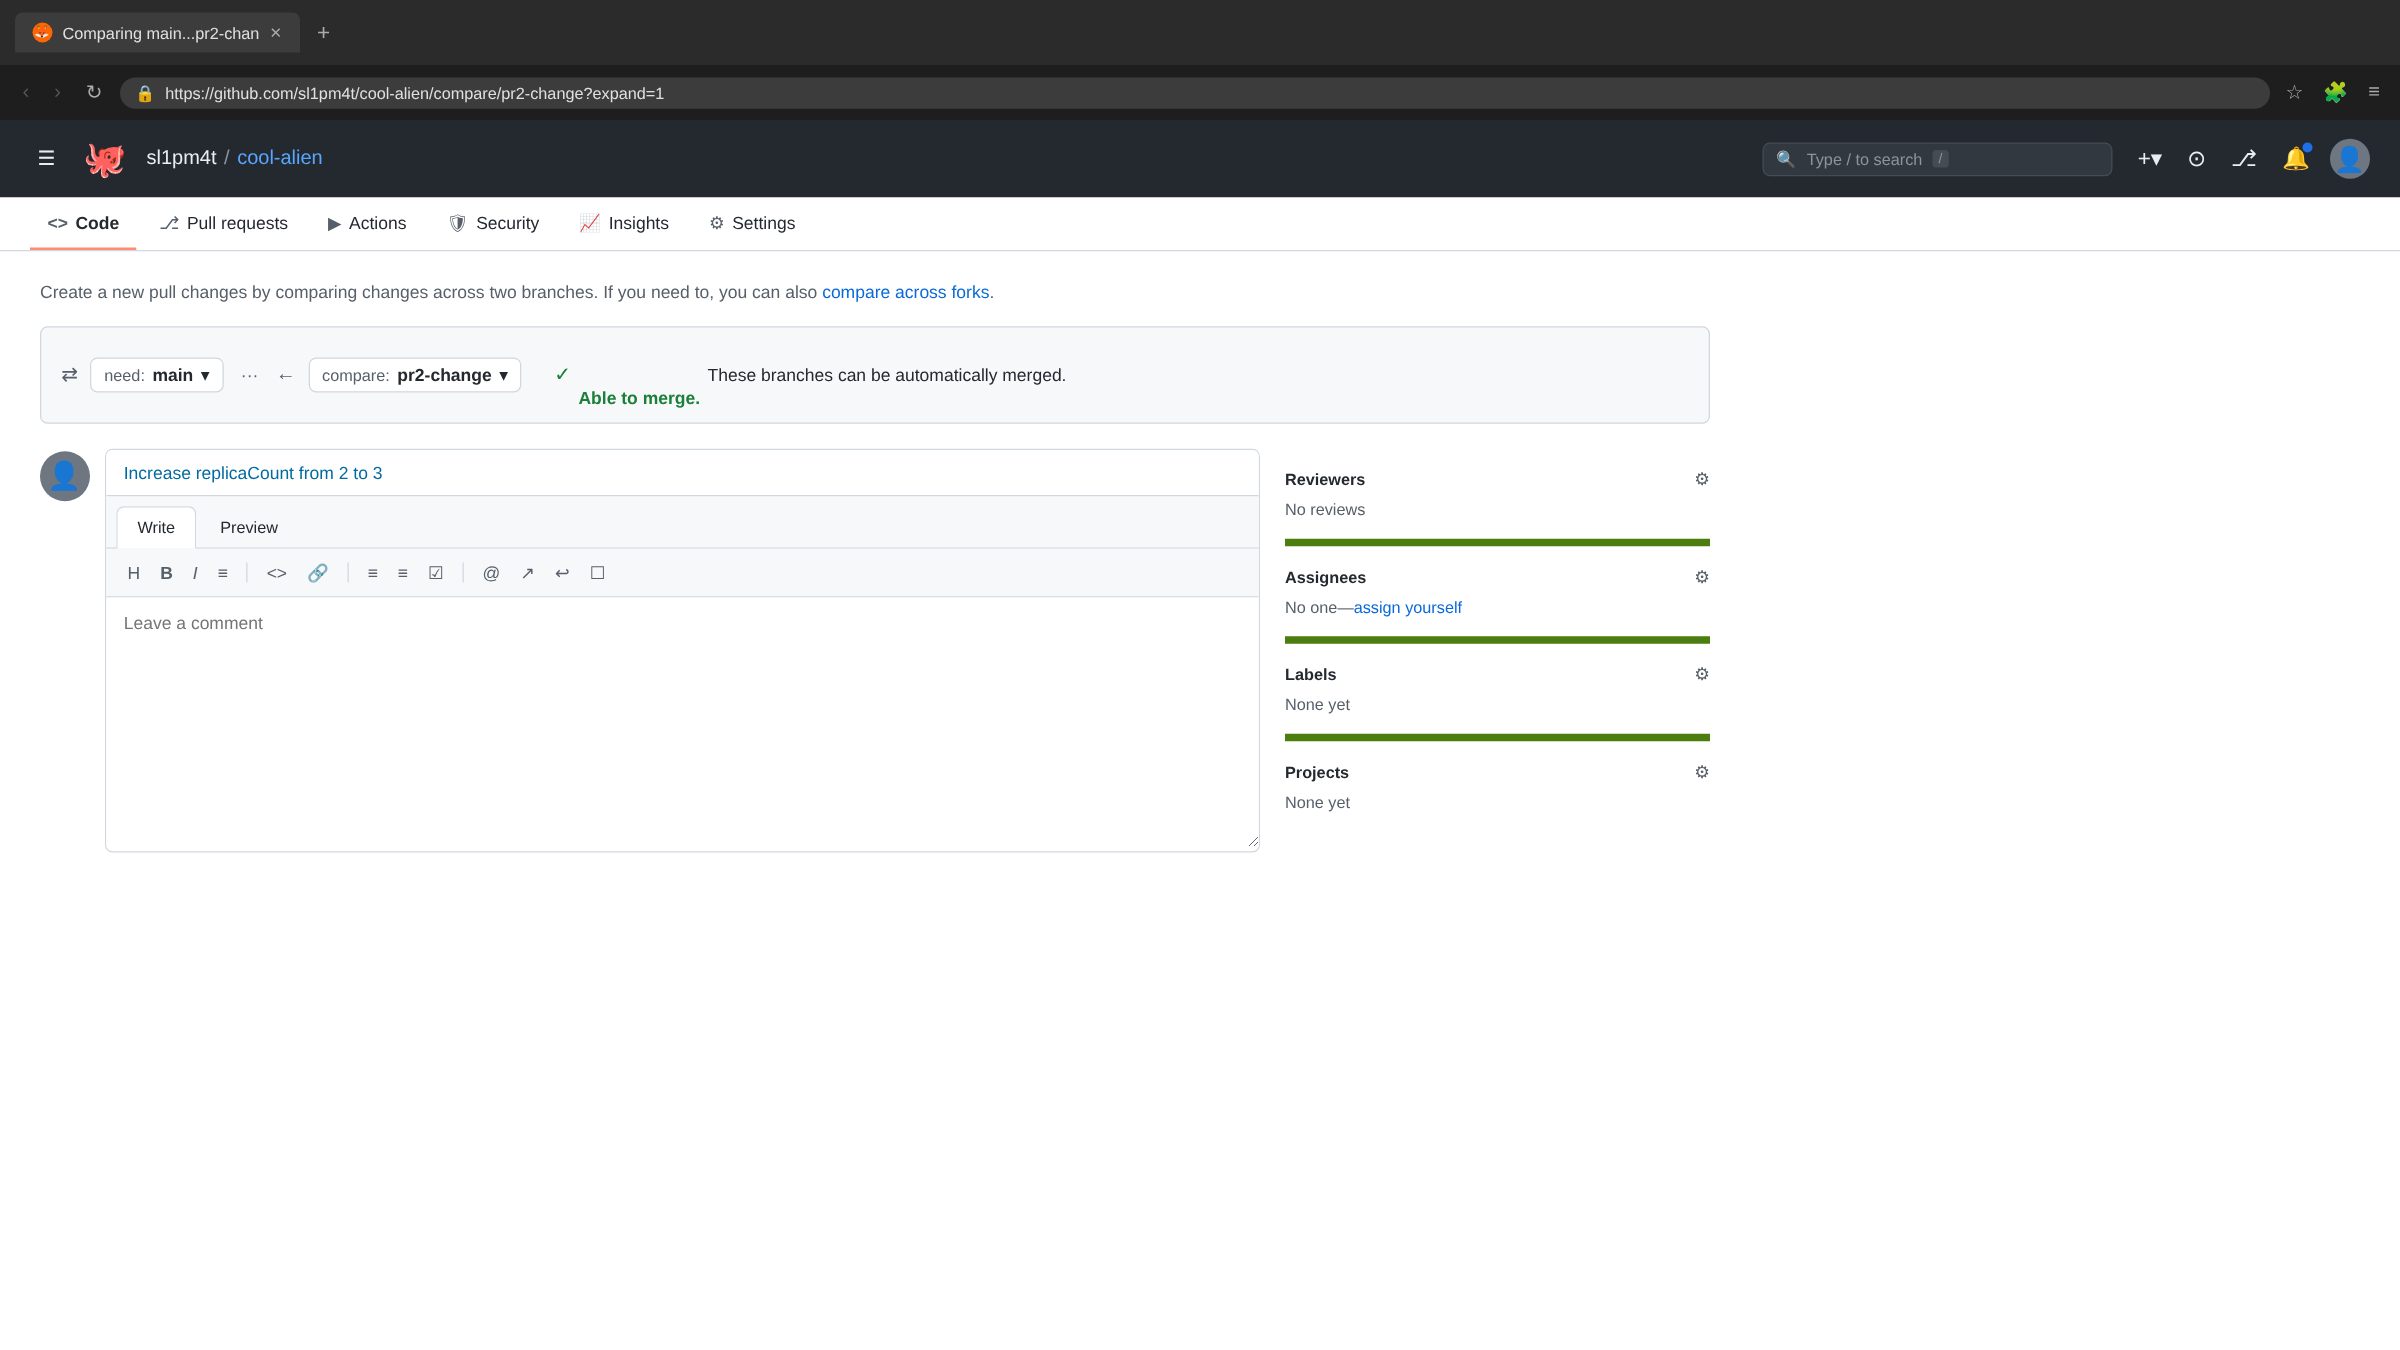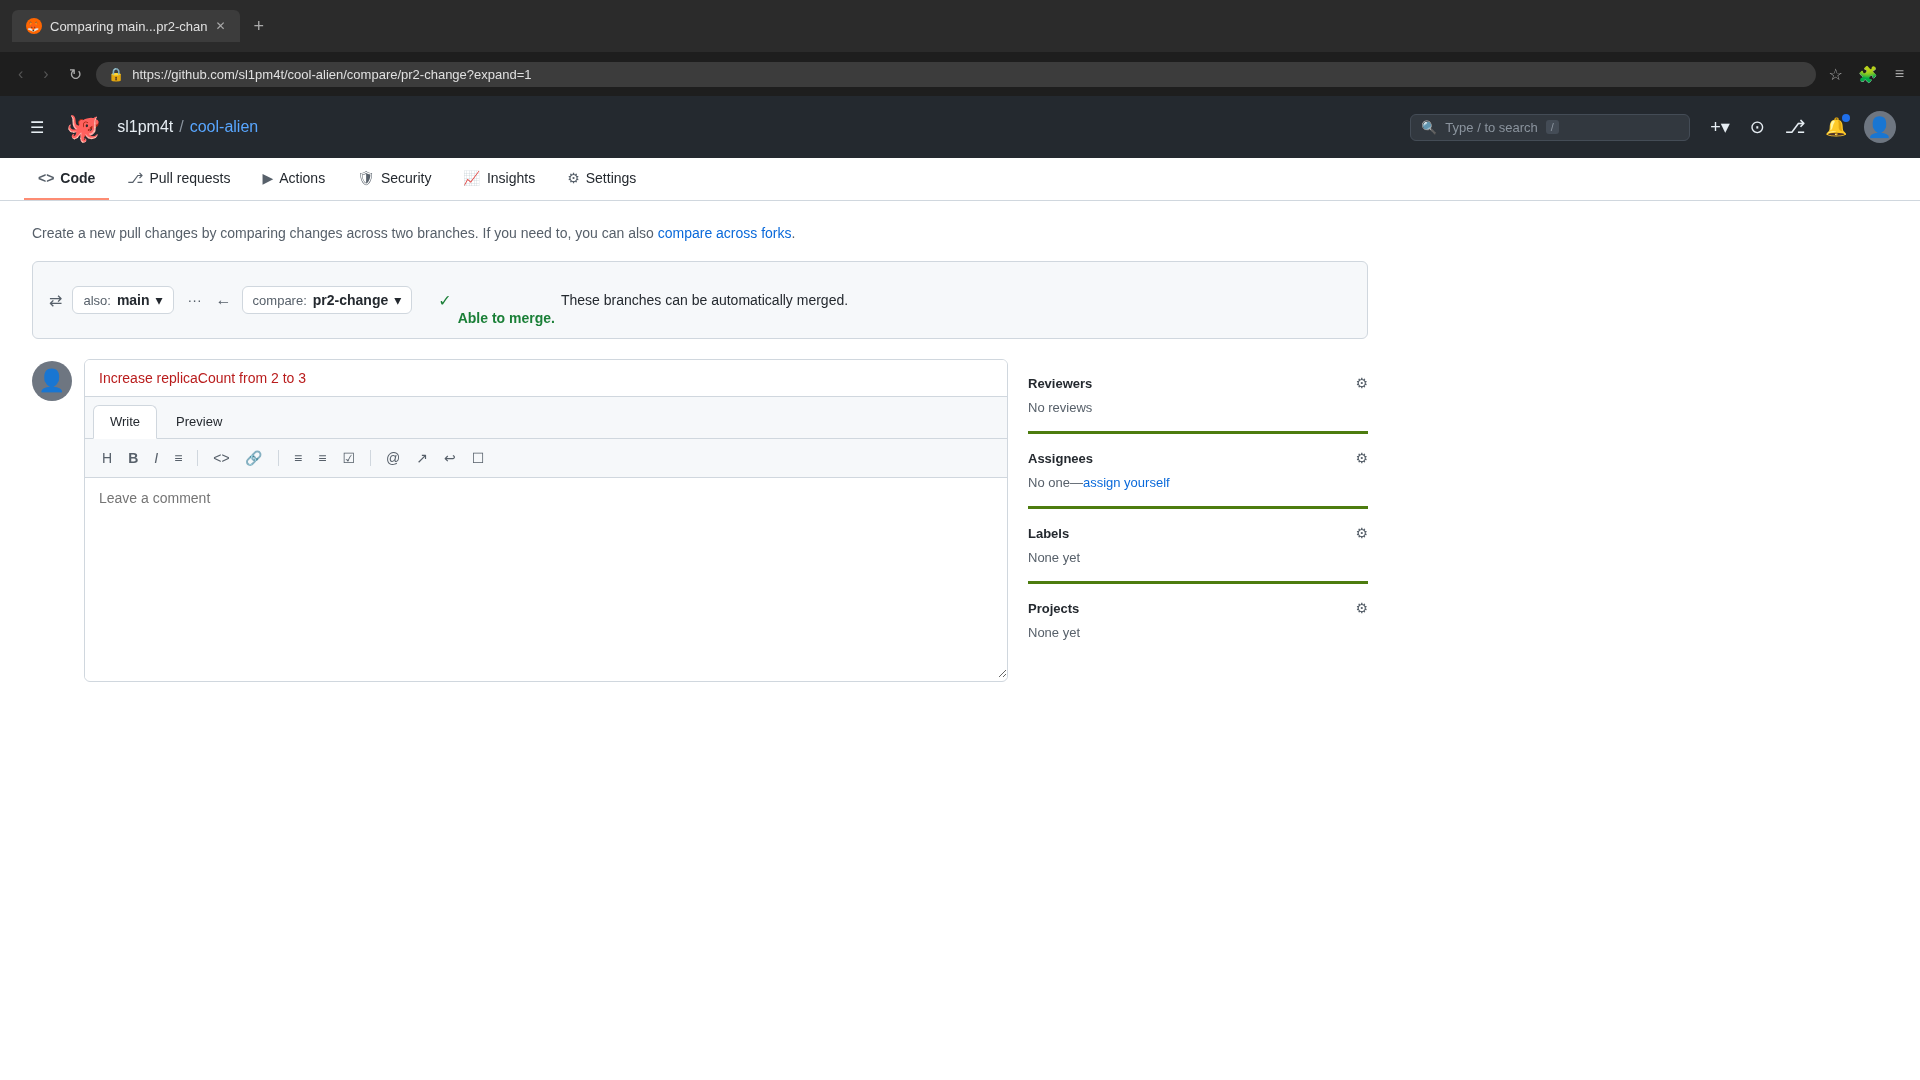--- a/index.html
+++ b/index.html
@@ -60,32 +60,32 @@
     
     .pr-form-layout { display: flex; gap: 20px; }
     .pr-sidebar { width: 340px; }
 
     
     .pr-input-row { display: flex; gap: 12px; align-items: flex-start; }
     .pr-avatar { width: 40px; height: 40px; border-radius: 50%; background: #6e7681; overflow: hidden; display: flex; align-items: center; justify-content: center; font-size: 22px; flex-shrink: 0; margin-top: 2px; }
 
     
     .pr-form { border: 1px solid #d0d7de; border-radius: 6px; overflow: hidden; flex: 1; }
-    .pr-title-input { width: 100%; padding: 10px 14px; border: none; border-bottom: 1px solid #d0d7de; font-size: 14px; outline: none; color: #b91c1c; background: #ffffff; }
+    .pr-title-input { width: 100%; padding: 10px 14px; border: none; border-bottom: 1px solid #d0d7de; font-size: 14px; outline: none; color: #0369a1; background: #ffffff; }
     .pr-tabs { display: flex; border-bottom: 1px solid #d0d7de; background: #f6f8fa; padding: 8px 8px 0; gap: 2px; }
     .pr-tab { padding: 8px 16px; cursor: pointer; font-size: 13px; border: 1px solid transparent; border-radius: 6px 6px 0 0; }
     .pr-tab.active { background: #ffffff; border-color: #d0d7de; border-bottom-color: #ffffff; font-weight: 500; margin-bottom: -1px; }
     .pr-toolbar { display: flex; align-items: center; gap: 6px; padding: 8px 12px; border-bottom: 1px solid #d0d7de; background: #f6f8fa; }
     .toolbar-btn { background: none; border: none; cursor: pointer; color: #57606a; font-size: 14px; padding: 3px 5px; border-radius: 4px; }
     .toolbar-sep { width: 1px; height: 16px; background: #d0d7de; margin: 0 4px; }
     .comment-textarea { width: 100%; min-height: 200px; border: none; padding: 12px 14px; font-size: 14px; resize: vertical; outline: none; background: #ffffff; color: #57606a; font-family: inherit; }
     .attach-bar { padding: 8px 14px; color: #57606a; font-size: 12px; border-top: 1px dashed #d0d7de; display: flex; align-items: center; justify-content: space-between; }
 
     
-    .sidebar-section { border-bottom: 3px solid #4d7c0f; padding: 16px 0; }
+    .sidebar-section { border-bottom: 6px solid #4d7c0f; padding: 16px 0; }
     .sidebar-section:last-child { border-bottom: none; }
     .sidebar-section-header { display: flex; align-items: center; justify-content: space-between; margin-bottom: 8px; }
     .sidebar-section-title { font-weight: 600; font-size: 13px; color: #24292f; }
     .sidebar-gear { color: #57606a; cursor: pointer; font-size: 14px; background: none; border: none; }
     .sidebar-value { color: #57606a; font-size: 13px; }
     .sidebar-link { color: #0969da; text-decoration: none; font-size: 13px; cursor: pointer; }
 
     
     .dot-ellipsis { color: #57606a; font-size: 14px; padding: 0 4px; }
   </style>
@@ -172,21 +172,21 @@
 
 <div class="main-content">
   <p class="page-subtitle">
     <span>Create a new pull changes by comparing changes across two branches. If you need to, you can also</span>
     <a>compare across forks</a><span>.</span>
   </p>
 
   <div class="compare-bar">
     <span class="compare-icon">⇄</span>
     <div class="branch-select">
-      <span class="branch-label">also:</span>
+      <span class="branch-label">need:</span>
       <span class="branch-name">main</span>
       <span>▾</span>
     </div>
     <span class="dot-ellipsis">···</span>
     <span class="arrow-btn">←</span>
     <div class="branch-select">
       <span class="branch-label">compare:</span>
       <span class="branch-name">pr2-change</span>
       <span>▾</span>
     </div>

